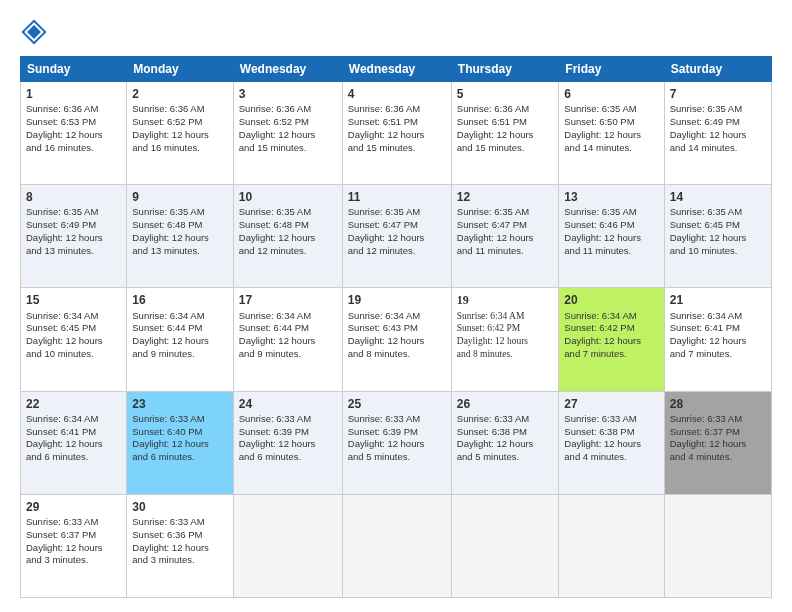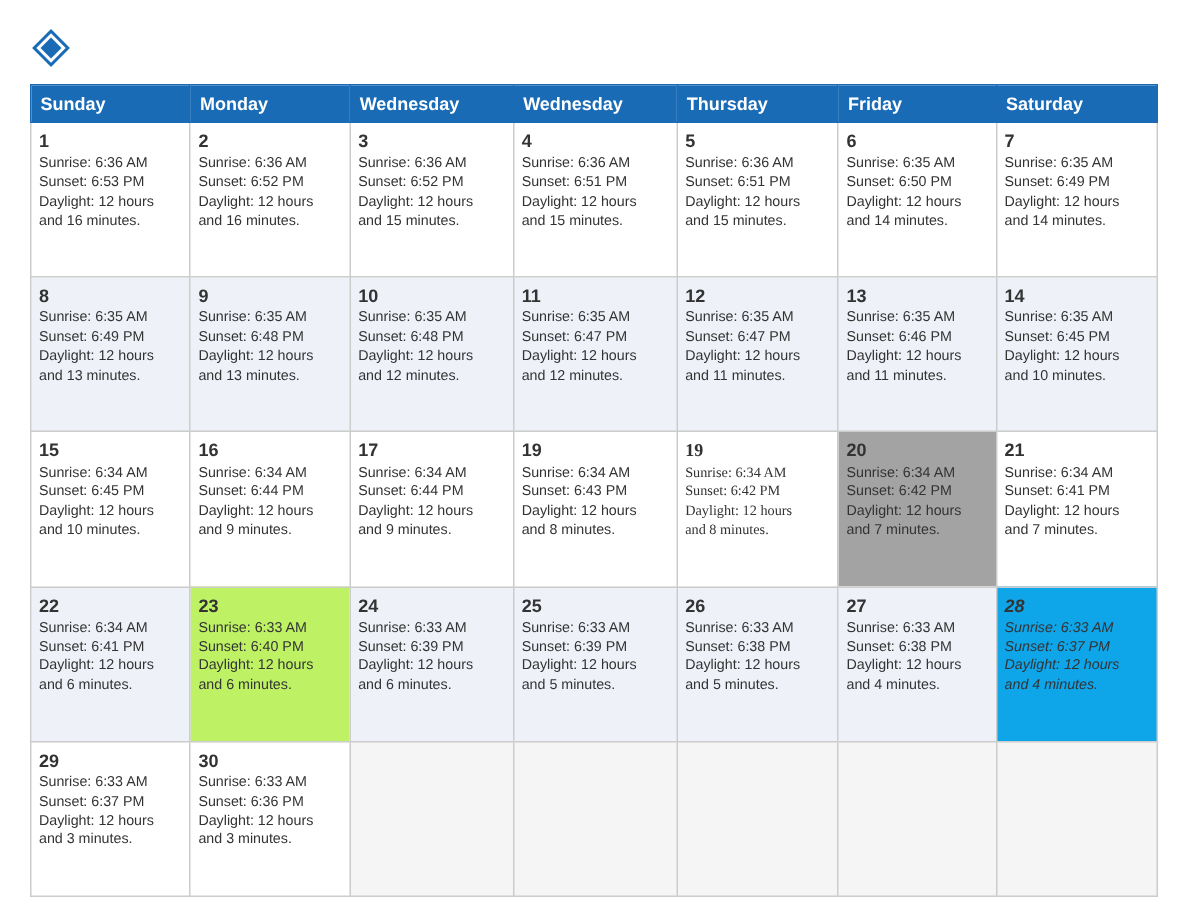--- a/index.html
+++ b/index.html
@@ -266,21 +266,21 @@
 Daylight: 12 hours
 and 8 minutes.</div>
           </td>
           <td style="background: rgb(255, 255, 255); font-family: Liberation Serif, serif;">
             <span class="day-number">19</span>
             <div class="day-info" style="white-space: pre-line;">Sunrise: 6:34 AM
 Sunset: 6:42 PM
 Daylight: 12 hours
 and 8 minutes.</div>
           </td>
-          <td style="background: #a3a3a3;">
+          <td style="background: #bef264;">
             <span class="day-number">20</span>
             <div class="day-info" style="white-space: pre-line;">Sunrise: 6:34 AM
 Sunset: 6:42 PM
 Daylight: 12 hours
 and 7 minutes.</div>
           </td>
           <td style="background: rgb(255, 255, 255);">
             <span class="day-number">21</span>
             <div class="day-info" style="white-space: pre-line;">Sunrise: 6:34 AM
 Sunset: 6:41 PM
@@ -289,21 +289,21 @@
           </td>
         </tr>
         <tr>
           <td style="background: rgb(238, 242, 248);">
             <span class="day-number">22</span>
             <div class="day-info" style="white-space: pre-line;">Sunrise: 6:34 AM
 Sunset: 6:41 PM
 Daylight: 12 hours
 and 6 minutes.</div>
           </td>
-          <td style="background: #bef264;">
+          <td style="background: #7dd3fc;">
             <span class="day-number">23</span>
             <div class="day-info" style="white-space: pre-line;">Sunrise: 6:33 AM
 Sunset: 6:40 PM
 Daylight: 12 hours
 and 6 minutes.</div>
           </td>
           <td style="background: rgb(238, 242, 248);">
             <span class="day-number">24</span>
             <div class="day-info" style="white-space: pre-line;">Sunrise: 6:33 AM
 Sunset: 6:39 PM
@@ -324,21 +324,21 @@
 Daylight: 12 hours
 and 5 minutes.</div>
           </td>
           <td style="background: rgb(238, 242, 248);">
             <span class="day-number">27</span>
             <div class="day-info" style="white-space: pre-line;">Sunrise: 6:33 AM
 Sunset: 6:38 PM
 Daylight: 12 hours
 and 4 minutes.</div>
           </td>
-          <td style="background: #0ea5e9; font-style: italic;">
+          <td style="background: #a3a3a3;">
             <span class="day-number">28</span>
             <div class="day-info" style="white-space: pre-line;">Sunrise: 6:33 AM
 Sunset: 6:37 PM
 Daylight: 12 hours
 and 4 minutes.</div>
           </td>
         </tr>
         <tr>
           <td style="background: rgb(255, 255, 255);">
             <span class="day-number">29</span>

